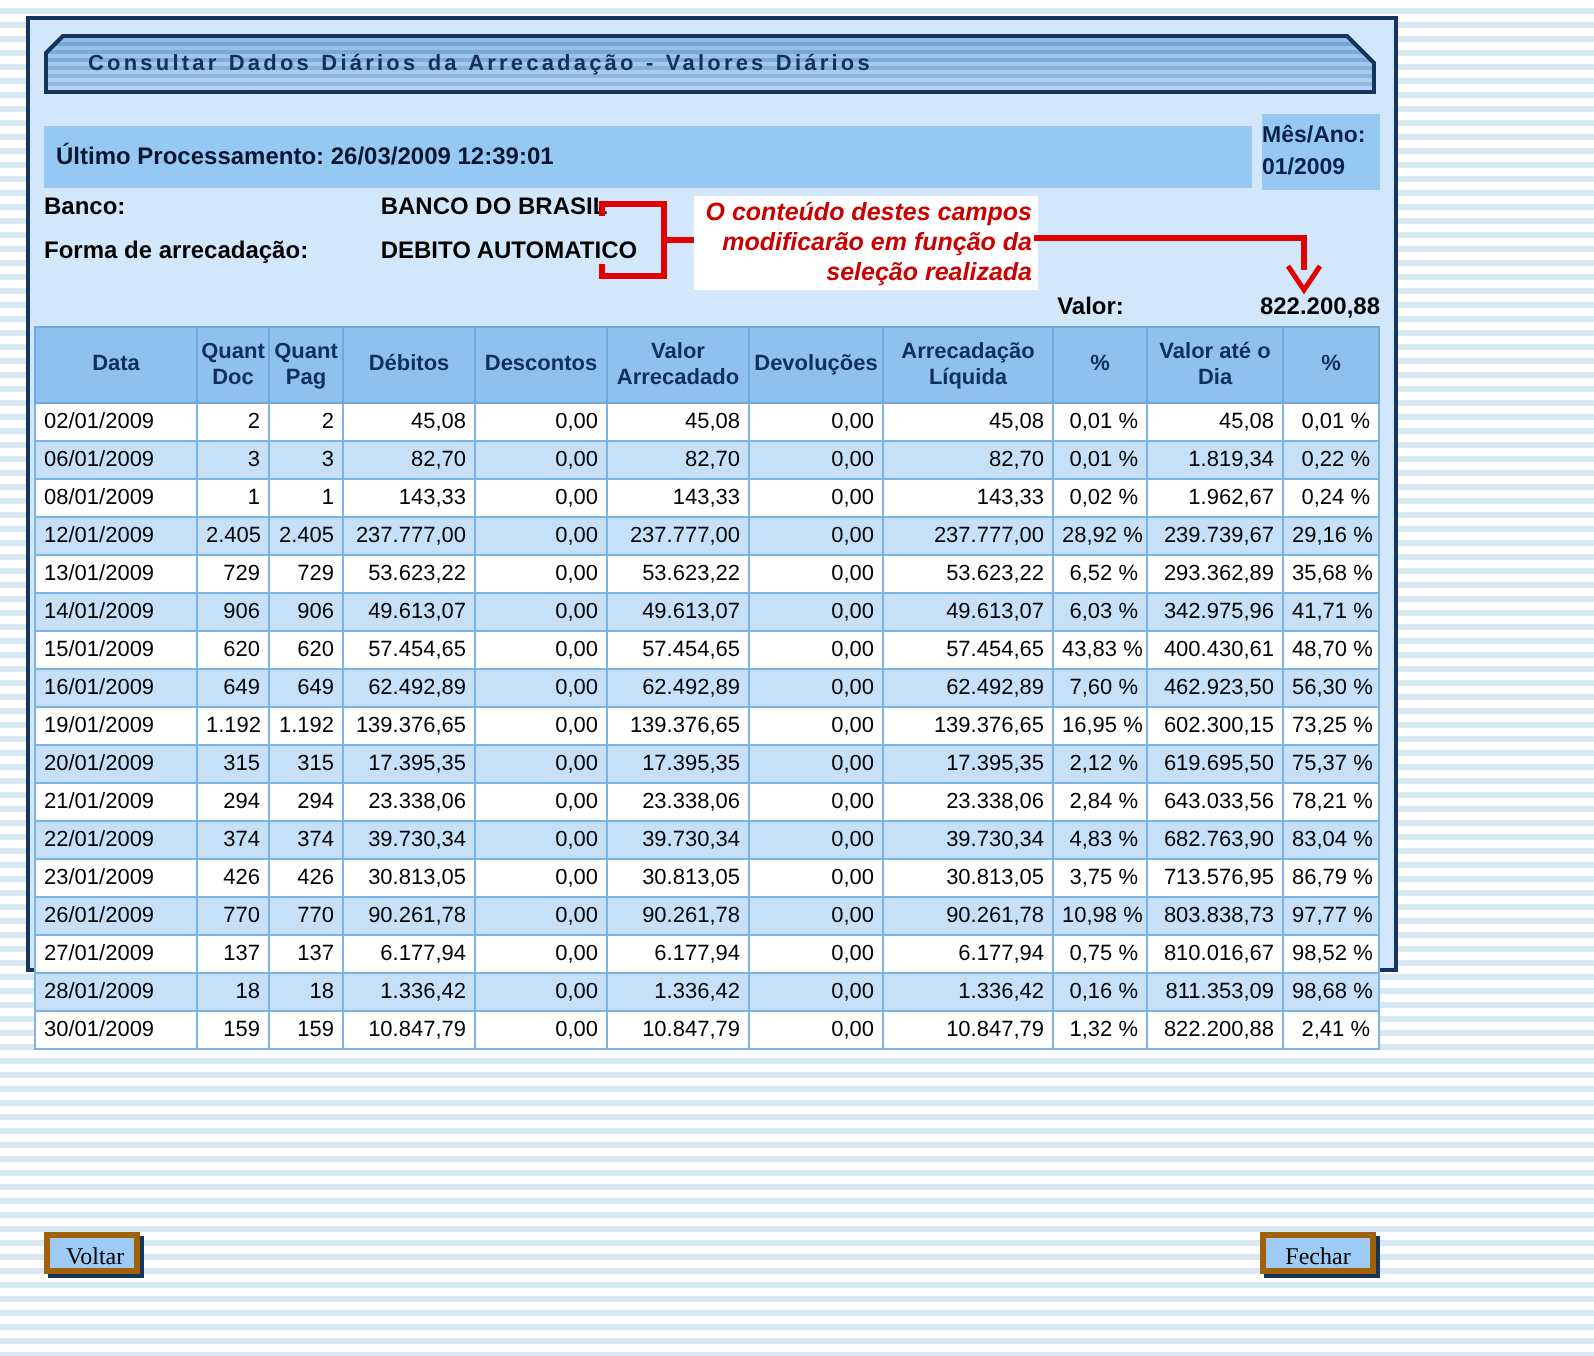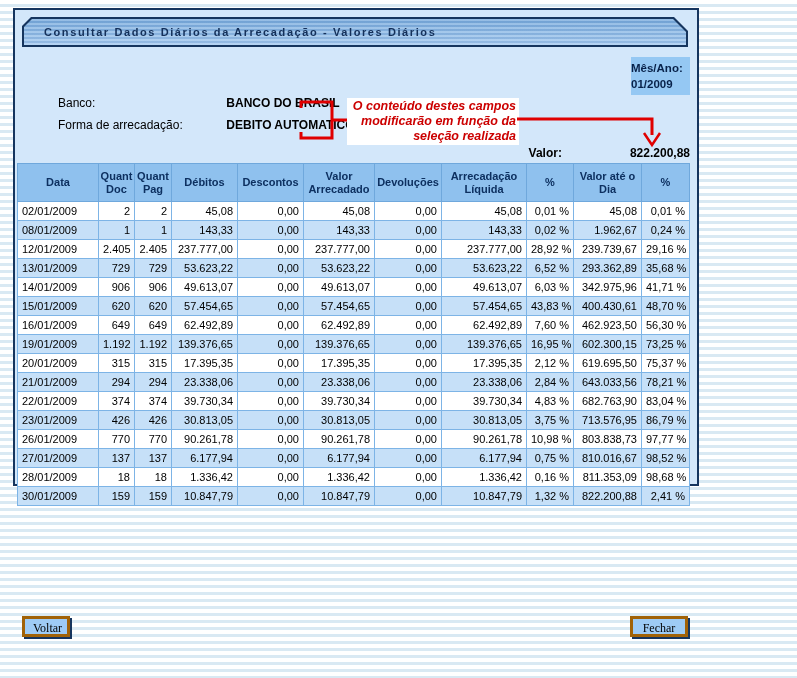--- a/index.html
+++ b/index.html
@@ -37,21 +37,21 @@
     background:#95c8f3; color:#06162e; font-size:12px; font-weight:bold;
     line-height:31px; padding-left:6px; white-space:nowrap;
   }
   .mesano-box {
     position:absolute; right:7px; top:47px; width:59px; height:38px;
     background:#95c8f3; color:#08224a; font-size:11.5px; font-weight:bold;
     padding:3px 3px 0 0; line-height:16px;
   }
 
   .field-row { position:absolute; left:7px; font-size:12px; color:#000; white-space:nowrap; }
-  .field-row .lbl { display:inline-block; width:165px; font-weight:normal;margin-left:36px; }
+  .field-row .lbl { display:inline-block; width:165px; font-weight:bold; }
   .field-row .val { font-weight:bold; }
   .row-banco { top:86px; }
   .row-forma { top:108px; }
 
   .annotation-note {
     position:absolute; left:332px; top:88px; width:172px; height:47px;
     background:#ffffff; color:#cc0000; font-weight:bold; font-style:italic;
     font-size:12.5px; line-height:15px; padding:1px 3px;text-align:right;
   }
   .annotation-svg { position:absolute; }
@@ -90,20 +90,21 @@
 </style>
 </head>
 <body>
 
 <div class="window">
 
   <div class="titlebar-outer">
     <div class="titlebar-inner">Consultar Dados Diários da Arrecadação - Valores Diários</div>
   </div>
 
+  <div class="proc-bar">Último Processamento: 26/03/2009 12:39:01</div>
 
   <div class="mesano-box">
     <div>Mês/Ano:</div>
     <div>01/2009</div>
   </div>
 
   <div class="field-row row-banco">
     <span class="lbl">Banco:</span>
     <span class="val">BANCO DO BRASIL</span>
   </div>
@@ -166,20 +167,33 @@
           <td class="c-num">45,08</td>
           <td class="c-num">0,00</td>
           <td class="c-num">45,08</td>
           <td class="c-num">0,00</td>
           <td class="c-num">45,08</td>
           <td class="c-num">0,01 %</td>
           <td class="c-num">45,08</td>
           <td class="c-num">0,01 %</td>
         </tr>
         <tr>
+          <td class="c-date">06/01/2009</td>
+          <td class="c-num">3</td>
+          <td class="c-num">3</td>
+          <td class="c-num">82,70</td>
+          <td class="c-num">0,00</td>
+          <td class="c-num">82,70</td>
+          <td class="c-num">0,00</td>
+          <td class="c-num">82,70</td>
+          <td class="c-num">0,01 %</td>
+          <td class="c-num">1.819,34</td>
+          <td class="c-num">0,22 %</td>
+        </tr>
+        <tr>
           <td class="c-date">08/01/2009</td>
           <td class="c-num">1</td>
           <td class="c-num">1</td>
           <td class="c-num">143,33</td>
           <td class="c-num">0,00</td>
           <td class="c-num">143,33</td>
           <td class="c-num">0,00</td>
           <td class="c-num">143,33</td>
           <td class="c-num">0,02 %</td>
           <td class="c-num">1.962,67</td>

